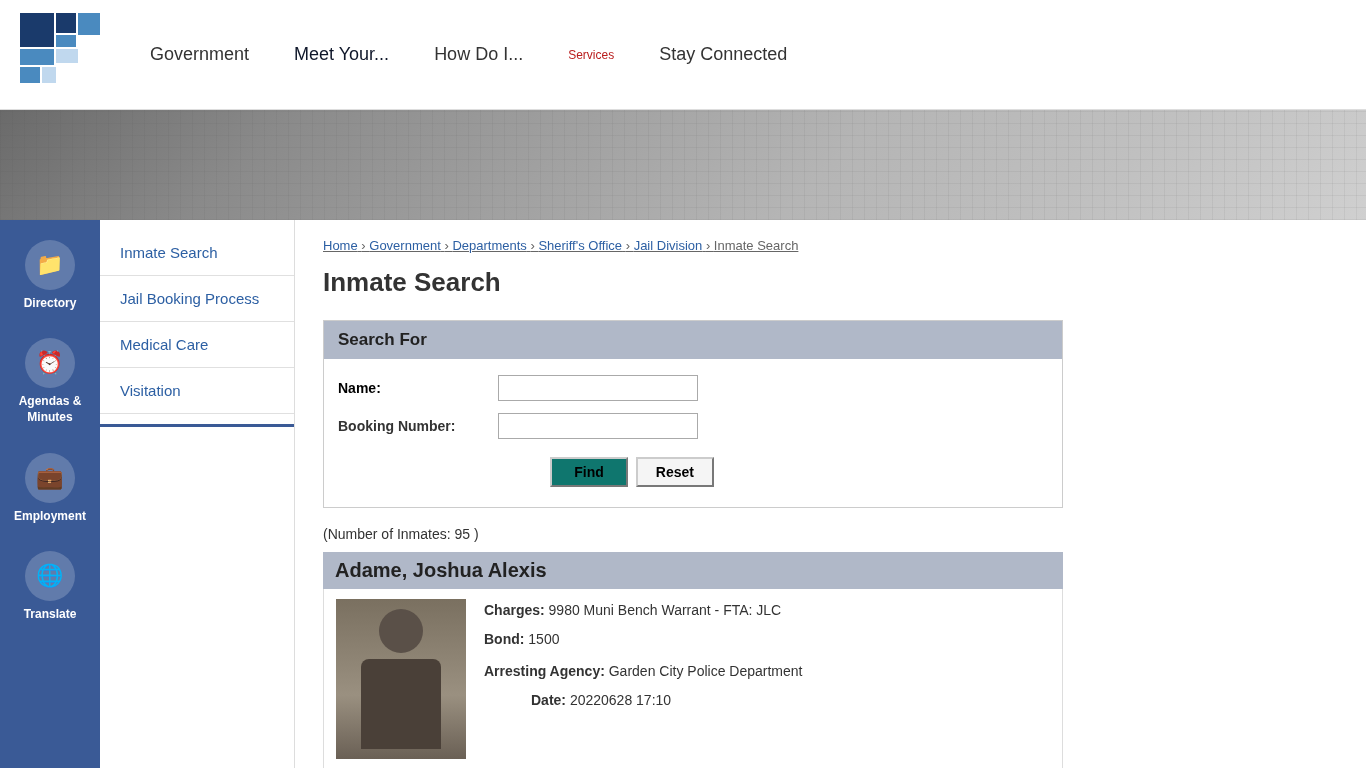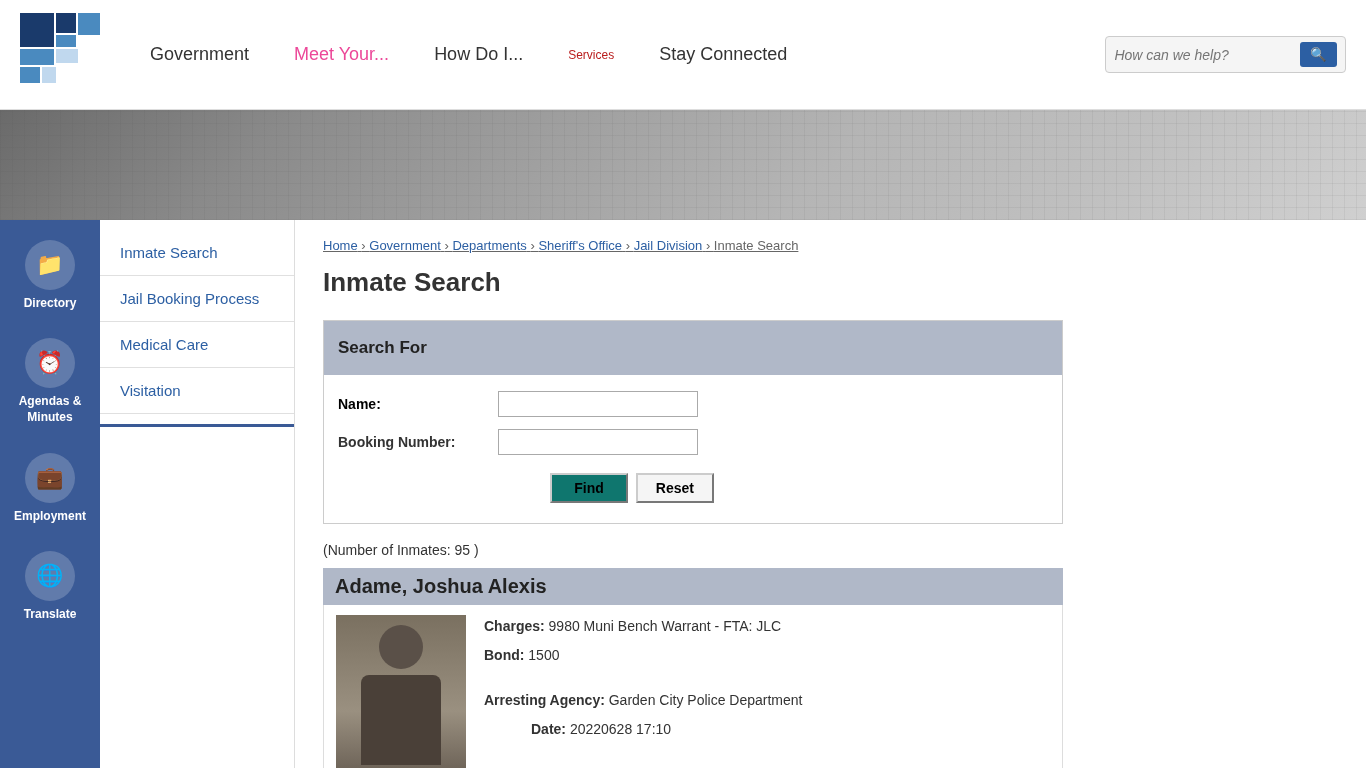--- a/index.html
+++ b/index.html
@@ -19,31 +19,25 @@
       <rect x="58" y="0" width="22" height="22" fill="#4a8abf"></rect>
       <rect x="36" y="22" width="20" height="12" fill="#4a8abf"></rect>
       <rect x="0" y="36" width="34" height="16" fill="#4a8abf"></rect>
       <rect x="0" y="54" width="20" height="16" fill="#4a8abf"></rect>
       <rect x="36" y="36" width="22" height="14" fill="#c0d8ee"></rect>
       <rect x="22" y="54" width="14" height="16" fill="#c0d8ee"></rect>
     </svg>
   </div>
   <nav style="display:flex; align-items:center; flex:1; gap:45px;">
     <a style="font-size:18px; color:#333; text-decoration:none; cursor:pointer;">Government</a>
-    <a style="font-size:18px; color:#ec4899; text-decoration:none; cursor:pointer;">Meet Your...</a>
+    <a style="font-size:18px; color:#0f172a; text-decoration:none; cursor:pointer;">Meet Your...</a>
     <a style="font-size:18px; color:#333; text-decoration:none; cursor:pointer;">How Do I...</a>
     <a style="font-size:12px; color:#b91c1c; text-decoration:none; cursor:pointer;">Services</a>
     <a style="font-size:18px; color:#333; text-decoration:none; cursor:pointer;">Stay Connected</a>
   </nav>
-  <div style="display:flex; align-items:center; background:#f5f5f5; border:1px solid #ccc; border-radius:4px; padding:5px 8px; margin-left:20px;">
-    <input type="text" style="border: none; background: transparent; font-size: 14px; outline: none; width: 180px; color: rgb(136, 136, 136); font-style: italic;" placeholder="How can we help?">
-    <button style="background:#2c5fa3; border:none; color:#fff; padding:5px 10px; cursor:pointer; border-radius:3px; margin-left:6px;">
-      <span>🔍</span>
-    </button>
-  </div>
 </div>
 
 <div style="height:110px; background: linear-gradient(135deg, #6a6a6a 0%, #8a8a8a 20%, #a0a0a0 40%, #b5b5b5 60%, #c0c0c0 80%, #d0d0d0 100%); position:relative; overflow:hidden;">
   <div style="width:100%; height:100%; background: repeating-linear-gradient(90deg, rgba(80,80,80,0.08) 0px, rgba(80,80,80,0.08) 1px, transparent 1px, transparent 12px), repeating-linear-gradient(0deg, rgba(80,80,80,0.08) 0px, rgba(80,80,80,0.08) 1px, transparent 1px, transparent 12px);"></div>
 </div>
 
 <div style="display:flex; min-height:548px;">
 
   <div style="width:100px; background:#3a5a96; display:flex; flex-direction:column; align-items:center; padding:6px 0;">
 
@@ -96,21 +90,21 @@
       <a href="#" style="color:#2c5fa3; text-decoration:none;">Sheriff's Office</a>
       <span> › </span>
       <a href="#" style="color:#2c5fa3; text-decoration:none;">Jail Division</a>
       <span> › </span>
       <span>Inmate Search</span>
     </div>
 
     <h1 style="font-size:26px; font-weight:bold; color:#333; margin-bottom:22px;">Inmate Search</h1>
 
     <div style="border:1px solid #ccc; margin-bottom:18px; max-width:740px;">
-      <div style="background:#b0b8c8; padding:17px 14px; font-size:17px; font-weight:bold; color:#222;">Search For</div>
+      <div style="background:#b0b8c8; padding:9px 14px; font-size:17px; font-weight:bold; color:#222;">Search For</div>
       <div style="padding:16px 14px;">
         <div style="display:flex; align-items:center; margin-bottom:12px;">
           <label style="width:160px; font-size:14px; font-weight:bold; color:#000000;">Name:</label>
           <input type="text" style="width: 200px; height: 26px; border: 1px solid rgb(170, 170, 170); padding: 2px 6px; font-size: 13px;">
         </div>
         <div style="display:flex; align-items:center; margin-bottom:12px;">
           <label style="width:160px; font-size:14px; font-weight:bold; color:#333;">Booking Number:</label>
           <input type="text" style="width: 200px; height: 26px; border: 1px solid rgb(170, 170, 170); padding: 2px 6px; font-size: 13px;">
         </div>
         <div style="display:flex; justify-content:flex-end; gap:8px; padding:6px 0 4px; max-width:376px;">
@@ -130,21 +124,21 @@
           <div style="width:100%; height:100%; background:linear-gradient(to bottom, #7a7060 0%, #8a8070 30%, #9a9080 60%, #6a6055 100%); display:flex; align-items:center; justify-content:center; flex-direction:column;">
             <div style="width:44px; height:44px; border-radius:50%; background:#5a5048; margin-bottom:6px;"></div>
             <div style="width:80px; height:90px; background:#4a4038; border-radius:8px 8px 0 0;"></div>
           </div>
         </div>
         <div style="flex:1;">
           <div style="margin-bottom:7px; font-size:14px; line-height:1.6;">
             <span style="font-weight:bold;">Charges:</span>
             <span>9980 Muni Bench Warrant - FTA: JLC</span>
           </div>
-          <div style="margin-bottom:22px; font-size:14px; line-height:1.6;">
+          <div style="margin-bottom:9px; font-size:14px; line-height:1.6;">
             <span style="font-weight:bold;">Bond:</span>
             <span>1500</span>
           </div>
           <div style="margin-bottom:7px; font-size:14px; line-height:1.6;">
             <span style="font-weight:bold;">Arresting Agency:</span>
             <span>Garden City Police Department</span>
           </div>
           <div style="font-size:14px; line-height:1.6;padding-left:47px;">
             <span style="font-weight:bold;">Date:</span>
             <span>20220628 17:10</span>

